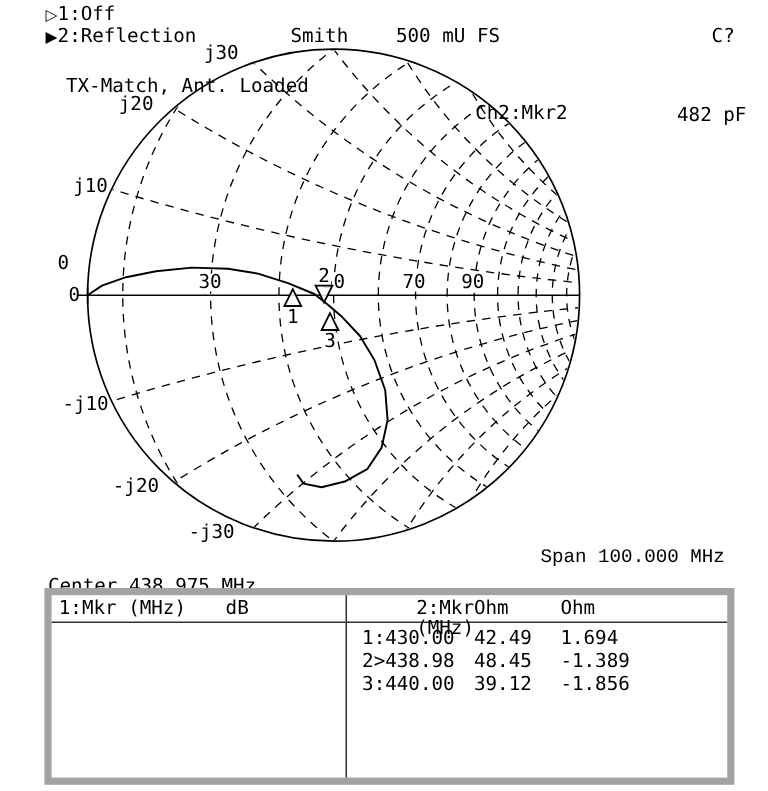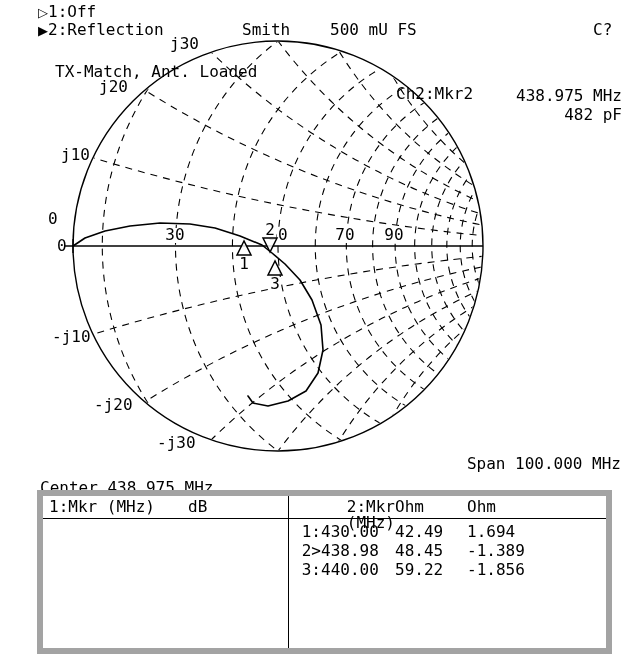--- a/index.html
+++ b/index.html
@@ -35,21 +35,20 @@
     <div class="abs" style="left:38px;top:22px;"><span class="tri">▶</span><span>2:Reflection</span></div>
     <div class="abs" style="left:242px;top:22px;">Smith</div>
     <div class="abs" style="left:330px;top:22px;">500 mU FS</div>
     <div class="abs" style="left:593px;top:22px;">C?</div>
   </div>
 
   <div class="abs" style="left:55px;top:64px;">TX-Match, Ant. Loaded</div>
 
   <div class="abs" style="left:396px;top:86px;">Ch2:Mkr2</div>
   <div class="readout-vals">
-    <div>438.975 MHz</div>
     <div>482 pF</div>
   </div>
 
   <svg id="chart" style="position:absolute;left:0;top:0;" width="640" height="480" viewBox="0 0 640 480">
       <defs>
         <clipPath id="rim">
           <circle cx="278" cy="246" r="204"></circle>
         </clipPath>
       </defs>
       <g clip-path="url(#rim)" fill="none" stroke="#000" stroke-width="1.1" stroke-dasharray="7 6">
@@ -106,21 +105,21 @@
       <text x="244" y="269" text-anchor="middle">1</text>
       <rect x="264" y="223" width="12" height="15" fill="#fff"></rect>
       <polygon points="270,252 263,238 277,238" fill="#fff" fill-opacity="0.85" stroke="#000" stroke-width="1.5" stroke-linejoin="miter"></polygon>
       <text x="270" y="235" text-anchor="middle">2</text>
       <rect x="269" y="277" width="12" height="15" fill="#fff"></rect>
       <polygon points="275,261 268,275 282,275" fill="#fff" fill-opacity="0.85" stroke="#000" stroke-width="1.5" stroke-linejoin="miter"></polygon>
       <text x="275" y="289" text-anchor="middle">3</text>
     </svg>
 
   <div class="abs" style="left:40px;top:480px;">Center 438.975 MHz</div>
-  <div class="abs" style="right:19px;top:456px;">Span 100.000 MHz</div>
+  <div class="abs" style="right:36px;top:456px;font-family:Liberation Mono, monospace;">Span 100.000 MHz</div>
 
   <div id="mkr-table">
     <div id="mkr-left">
       <div class="tbl-head">
         <span class="abs" style="left:6px;top:3px;">1:Mkr (MHz)</span>
         <span class="abs" style="left:145px;top:3px;">dB</span>
       </div>
     </div>
     <div id="mkr-right">
       <div class="tbl-head">
@@ -139,20 +138,20 @@
           </div>
           <div class="rgrid">
             <span class="c1">2&gt;</span>
             <span class="cr">438.98</span>
             <span class="cr">48.45</span>
             <span class="cr">-1.389</span>
           </div>
           <div class="rgrid">
             <span class="c1">3:</span>
             <span class="cr">440.00</span>
-            <span class="cr">59.22</span>
+            <span class="cr">39.12</span>
             <span class="cr">-1.856</span>
           </div>
         </div>
     </div>
   </div>
 
 </div>
 
 </body></html>

